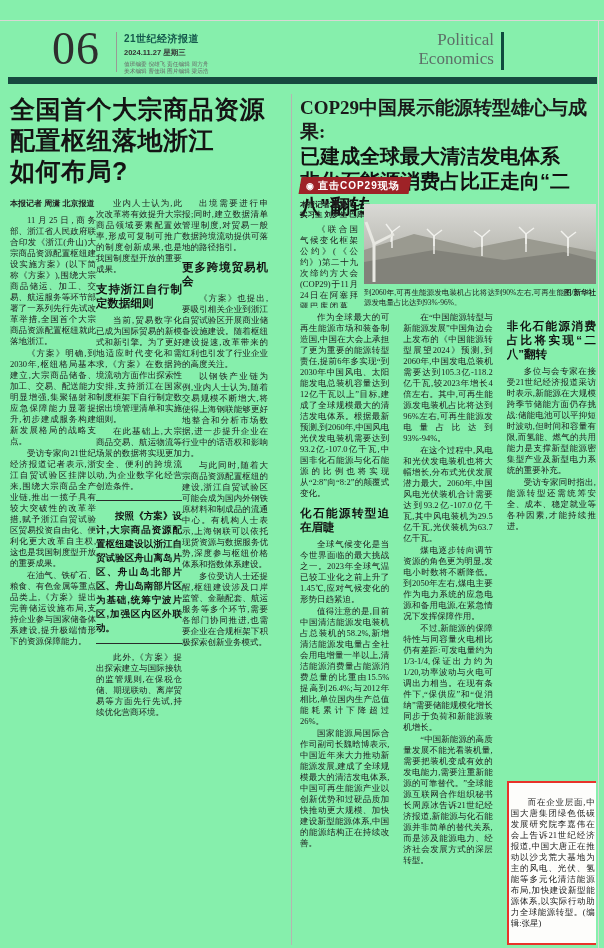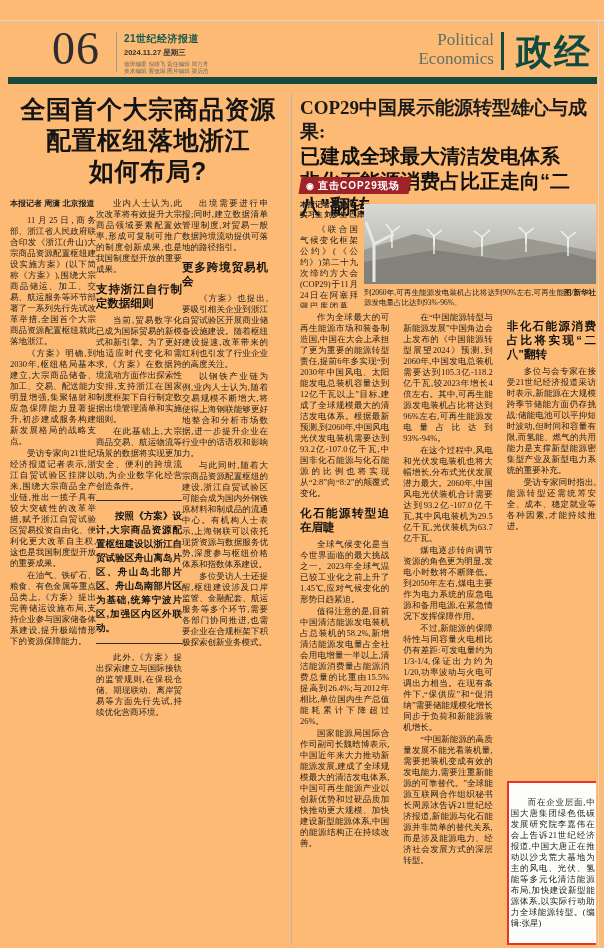--- a/index.html
+++ b/index.html
@@ -1,17 +1,17 @@
 <!DOCTYPE html>
 <html><head>
 <meta charset="utf-8">
 <style>
   html,body{margin:0;padding:0;}
   body{width:604px;height:948px;background:#f2f2ef;font-family:"Liberation Sans",sans-serif;position:relative;overflow:hidden;}
-  .page{position:absolute;left:0;top:0;width:604px;height:948px;background:#fdba74;}
+  .page{position:absolute;left:0;top:0;width:604px;height:948px;background:#86efac;}
   .scan-line-top{position:absolute;left:0;top:20px;width:604px;height:1px;background:#d8d8d4;}
   .scan-line-right{position:absolute;left:598px;top:20px;width:1px;height:928px;background:#d8d8d4;}
 
   
   .hdr{position:absolute;left:0;top:26px;width:604px;height:50px;}
   .pageno{position:absolute;left:52px;top:-4px;font-family:"Liberation Serif",serif;font-size:46px;font-weight:400;color:#2e2e2e;letter-spacing:1px;}
   .hdr-div{position:absolute;left:116px;top:6px;width:1px;height:40px;background:#9a9a95;}
   .mast{position:absolute;left:124px;top:6px;width:180px;}
   .mast .paper{font-size:10px;font-weight:bold;color:#14584c;letter-spacing:.5px;}
   .mast .date{font-size:7.5px;font-weight:bold;color:#333;margin-top:2px;}
@@ -22,21 +22,21 @@
   .teal-bar{position:absolute;left:8px;top:77px;width:589px;height:7px;background:#17493f;}
 
   
   .col{font-family:"Liberation Serif",serif;font-size:8.5px;line-height:11px;color:#1c1c1c;text-align:justify;overflow:hidden;}
   .p{margin:0 0 1px 0;text-indent:2em;}
   .subhead{font-family:"Liberation Sans",sans-serif;font-weight:bold;font-size:11.5px;line-height:14px;color:#111;margin:7px 0 5px 0;}
   .byline{font-family:"Liberation Sans",sans-serif;font-weight:bold;font-size:8px;color:#222;margin-bottom:6px;}
 
   
   .art-left{position:absolute;left:10px;top:94px;width:276px;}
-  .hl-left{font-family:"Liberation Sans",sans-serif;font-weight:900;font-size:25px;line-height:31px;color:#141414;letter-spacing:.5px;text-align:center;}
+  .hl-left{font-family:"Liberation Sans",sans-serif;font-weight:900;font-size:25px;line-height:31px;color:#141414;letter-spacing:.5px;}
   .cols-left{position:absolute;left:10px;top:198px;width:276px;height:747px;display:flex;}
   .cols-left .col{width:86px;height:747px;}
   .art-div{position:absolute;left:291px;top:94px;width:1px;height:851px;background:#b5b5b0;}
   .pullquote{border-top:1.5px solid #2a2a2a;border-bottom:1.5px solid #2a2a2a;margin:8px 0;padding:8px 0;font-family:"Liberation Sans",sans-serif;font-weight:bold;font-size:9.5px;line-height:14px;color:#111;text-indent:2em;}
 
   
   .art-right{position:absolute;left:300px;top:96px;width:296px;}
   .hl-r1{font-family:"Liberation Serif",serif;font-size:19px;line-height:24px;color:#1a1a1a;font-weight:600;}
   .hl-r2{font-family:"Liberation Sans",sans-serif;font-size:20px;line-height:25px;color:#111;font-weight:900;}
   .tag{position:absolute;left:300px;top:177px;height:17px;background:#9e2227;color:#fff;display:flex;align-items:center;gap:4px;padding:0 10px 0 6px;transform:skewX(-10deg);font-family:"Liberation Sans",sans-serif;font-weight:bold;font-size:10px;}
@@ -68,21 +68,20 @@
       <div class="credits">
         <div>值班编委 倪雄飞 责任编辑 周方舟</div>
         <div>美术编辑 曹佳琪 图片编辑 梁远浩</div>
       </div>
     </div>
     <div class="sec-en">
       <div>Political</div>
       <div>Economics</div>
     </div>
     <div class="sec-bar"></div>
-    <div class="sec-cn">政经</div>
   </div>
   <div class="teal-bar"></div>
 
   <div class="art-left">
     <div class="hl-left">
       <div>全国首个大宗商品资源</div>
       <div>配置枢纽落地浙江</div>
       <div>如何布局?</div>
     </div>
   </div>

